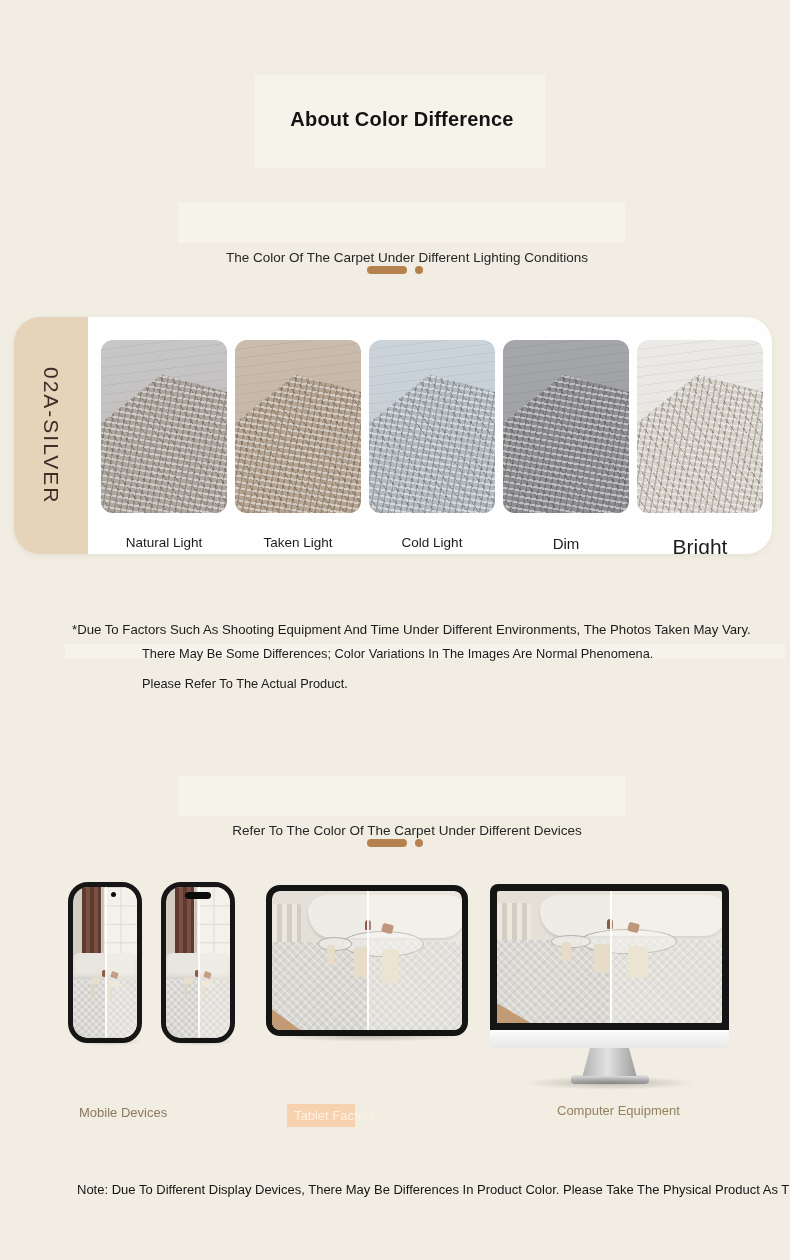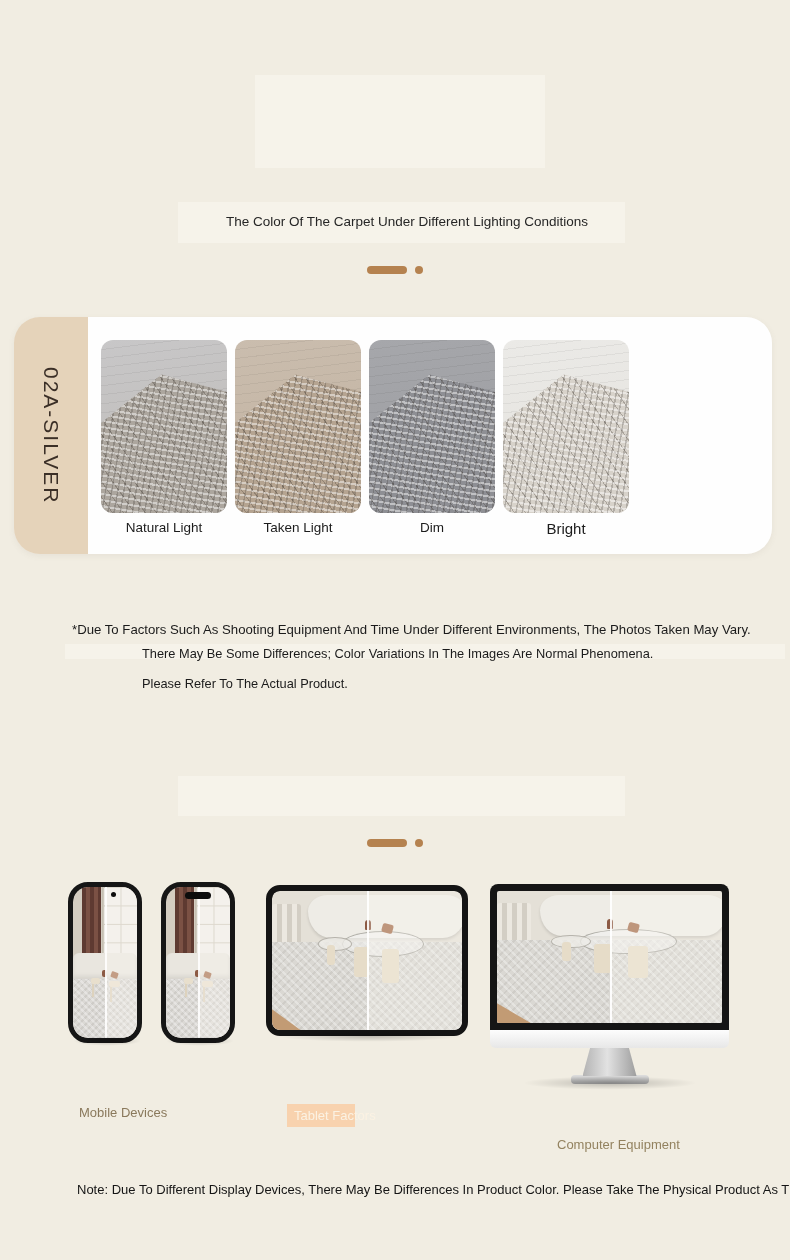--- a/index.html
+++ b/index.html
@@ -7,21 +7,21 @@
   .page{position:relative;width:790px;height:1260px;overflow:hidden;background:#f1ede2;}
 
   
   .lite{position:absolute;background:#f6f3ea;}
   .panel-title{left:255px;top:75px;width:290px;height:93px;}
   .panel-sub1{left:178px;top:202px;width:447px;height:41px;}
   .panel-disc{left:65px;top:644px;width:720px;height:15px;}
   .panel-sub2{left:178px;top:776px;width:447px;height:40px;}
 
   .page-title{position:absolute;left:0;right:0;top:108px;text-align:center;font-size:20px;font-weight:bold;color:#131313;letter-spacing:.2px;text-indent:14px;}
-  .section-sub{position:absolute;left:0;right:0;text-align:center;font-size:13.5px;color:#262626;text-indent:24px;}
+  .section-sub{position:absolute;left:0;right:0;text-align:center;font-size:13.5px;color:#262626;text-indent:24px;margin-top:36px;}
   .sub1{top:214px;}
   .sub2{top:787px;}
 
   .divider{position:absolute;display:flex;align-items:center;gap:8px;}
   .div1{left:367px;top:266px;}
   .div2{left:367px;top:839px;}
   .div-bar{width:40px;height:8px;border-radius:4px;background:#b5824f;}
   .div-dot{width:8px;height:8px;border-radius:50%;background:#b5824f;}
 
   
@@ -36,21 +36,21 @@
     background-image:
       repeating-linear-gradient(100deg,rgba(40,35,30,.22) 0 1.5px,transparent 1.5px 6px),
       repeating-linear-gradient(10deg,rgba(255,255,255,.45) 0 2px,transparent 2px 6px),
       repeating-linear-gradient(55deg,rgba(50,42,34,.28) 0 1px,transparent 1px 9px);
     clip-path:polygon(0 48%,48% 20%,100% 30%,100% 100%,0 100%);z-index:1;}
   .sw-natural{--flat:#c8c7c8;--flat2:#bdbab6;--weave:#aca69e;}
   .sw-warm{--flat:#cabdae;--flat2:#c1b19f;--weave:#b5a491;}
   .sw-cold{--flat:#ccd4db;--flat2:#c2cad1;--weave:#b2bac1;}
   .sw-bright{--flat:#ebeae7;--flat2:#e3e1dc;--weave:#d7d2ca;}
   .sw-dim{--flat:#a6a7ab;--flat2:#9a9b9f;--weave:#8e8f94;}
-  .swatch-label{margin-top:7px;text-align:center;font-size:13.5px;color:#1c1c1c;}
+  .swatch-label{margin-top:22px;text-align:center;font-size:13.5px;color:#1c1c1c;}
   .swatch-item:nth-child(4) .swatch-label{font-size:15px;}
   .swatch-item:nth-child(5) .swatch-label{font-size:21px;}
 
   .disc{position:absolute;color:#1b1b1b;white-space:nowrap;}
   .disc1{left:72px;top:622px;font-size:13.2px;}
   .disc2{left:142px;top:646px;font-size:12.8px;text-align:right;}
   .disc3{left:142px;top:660px;font-size:12.8px;margin-top:16px;}
 
   
   .shadow-e{position:absolute;background:radial-gradient(ellipse at center,rgba(0,0,0,.22),rgba(0,0,0,0) 68%);border-radius:50%;}
@@ -104,31 +104,32 @@
   .m-base{width:78px;height:9px;margin:-1px auto 0;border-radius:4px;background:linear-gradient(#dedede,#a8a8a8);}
 
   .sh-ph1{left:72px;top:1036px;width:70px;height:10px;}
   .sh-ph2{left:165px;top:1036px;width:70px;height:10px;}
   .sh-tab{left:272px;top:1030px;width:194px;height:12px;}
   .sh-mon{left:520px;top:1076px;width:180px;height:14px;}
 
   .dev-label{position:absolute;width:160px;font-size:13px;color:#8a795c;}
   .lab-mobile{left:79px;top:1105px;}
   .lab-tablet{left:287px;top:1104px;}
-  .lab-computer{left:557px;top:1103px;color:#93825f;margin-top:34px;}
+  .lab-computer{left:557px;top:1103px;color:#93825f;}
   .badge-text{display:inline-block;color:#fbf2e3;padding:4px 2px 4px 7px;background:linear-gradient(90deg,#f8d2ae 0%,#f8d2ae 75%,rgba(248,210,174,0) 75%);}
 
   .note{position:absolute;left:77px;top:1182px;font-size:13px;color:#151515;white-space:nowrap;}
 </style>
 </head>
 <body>
 
 <div class="page">
 
   <div class="lite panel-title"></div>
+  <div class="page-title">About Color Difference</div>
 
   <div class="lite panel-sub1"></div>
   <div class="section-sub sub1">The Color Of The Carpet Under Different Lighting Conditions</div>
 
   <div class="divider div1">
     <span class="div-bar"></span>
     <span class="div-dot"></span>
   </div>
 
   <div class="card">
@@ -136,38 +137,43 @@
       <span class="tab-text">02A-SILVER</span>
     </div>
     <div class="card-body">
       <div class="swatch-item">
         <div class="swatch sw-natural"></div>
         <div class="swatch-label">Natural Light</div>
       </div>
       <div class="swatch-item">
         <div class="swatch sw-warm"></div>
         <div class="swatch-label">Taken Light</div>
+      </div>
+      <div class="swatch-item">
+        <div class="swatch sw-cold"></div>
+        <div class="swatch-label">Cold Light</div>
       </div>
       <div class="swatch-item">
         <div class="swatch sw-dim"></div>
         <div class="swatch-label">Dim</div>
       </div>
       <div class="swatch-item">
         <div class="swatch sw-bright"></div>
         <div class="swatch-label">Bright</div>
       </div>
     </div>
   </div>
 
   <div class="lite panel-disc"></div>
   <div class="disc disc1">*Due To Factors Such As Shooting Equipment And Time Under Different Environments, The Photos Taken May Vary.</div>
   <div class="disc disc2">There May Be Some Differences; Color Variations In The Images Are Normal Phenomena.</div>
   <div class="disc disc3">Please Refer To The Actual Product.</div>
 
   <div class="lite panel-sub2"></div>
+  <div class="section-sub sub2">Refer To The Color Of The Carpet Under Different Devices</div>
 
   <div class="divider div2">
     <span class="div-bar"></span>
     <span class="div-dot"></span>
   </div>
 
   <div class="phone phone1">
     <span class="p-cam-dot"></span>
     <div class="scene-p">
       <div class="p-door"></div>

